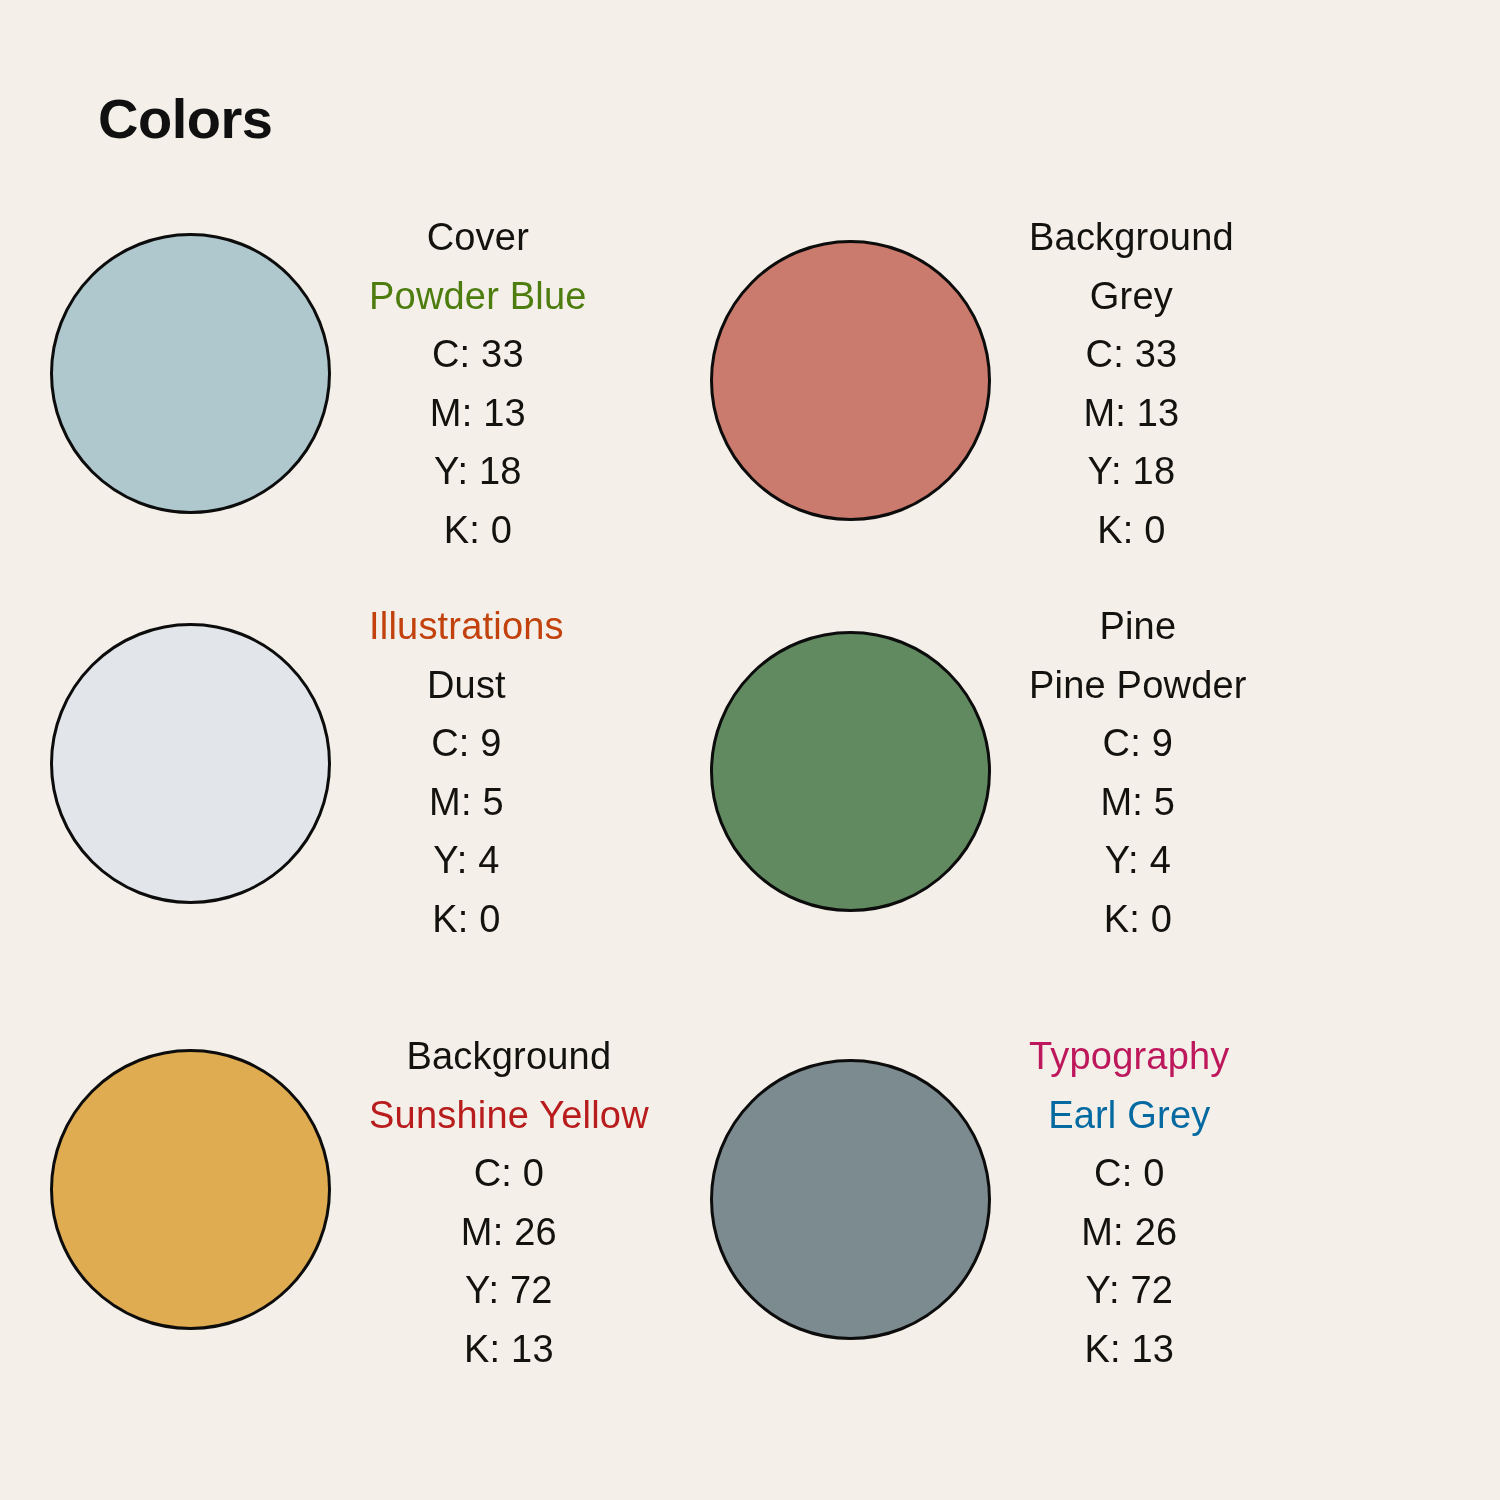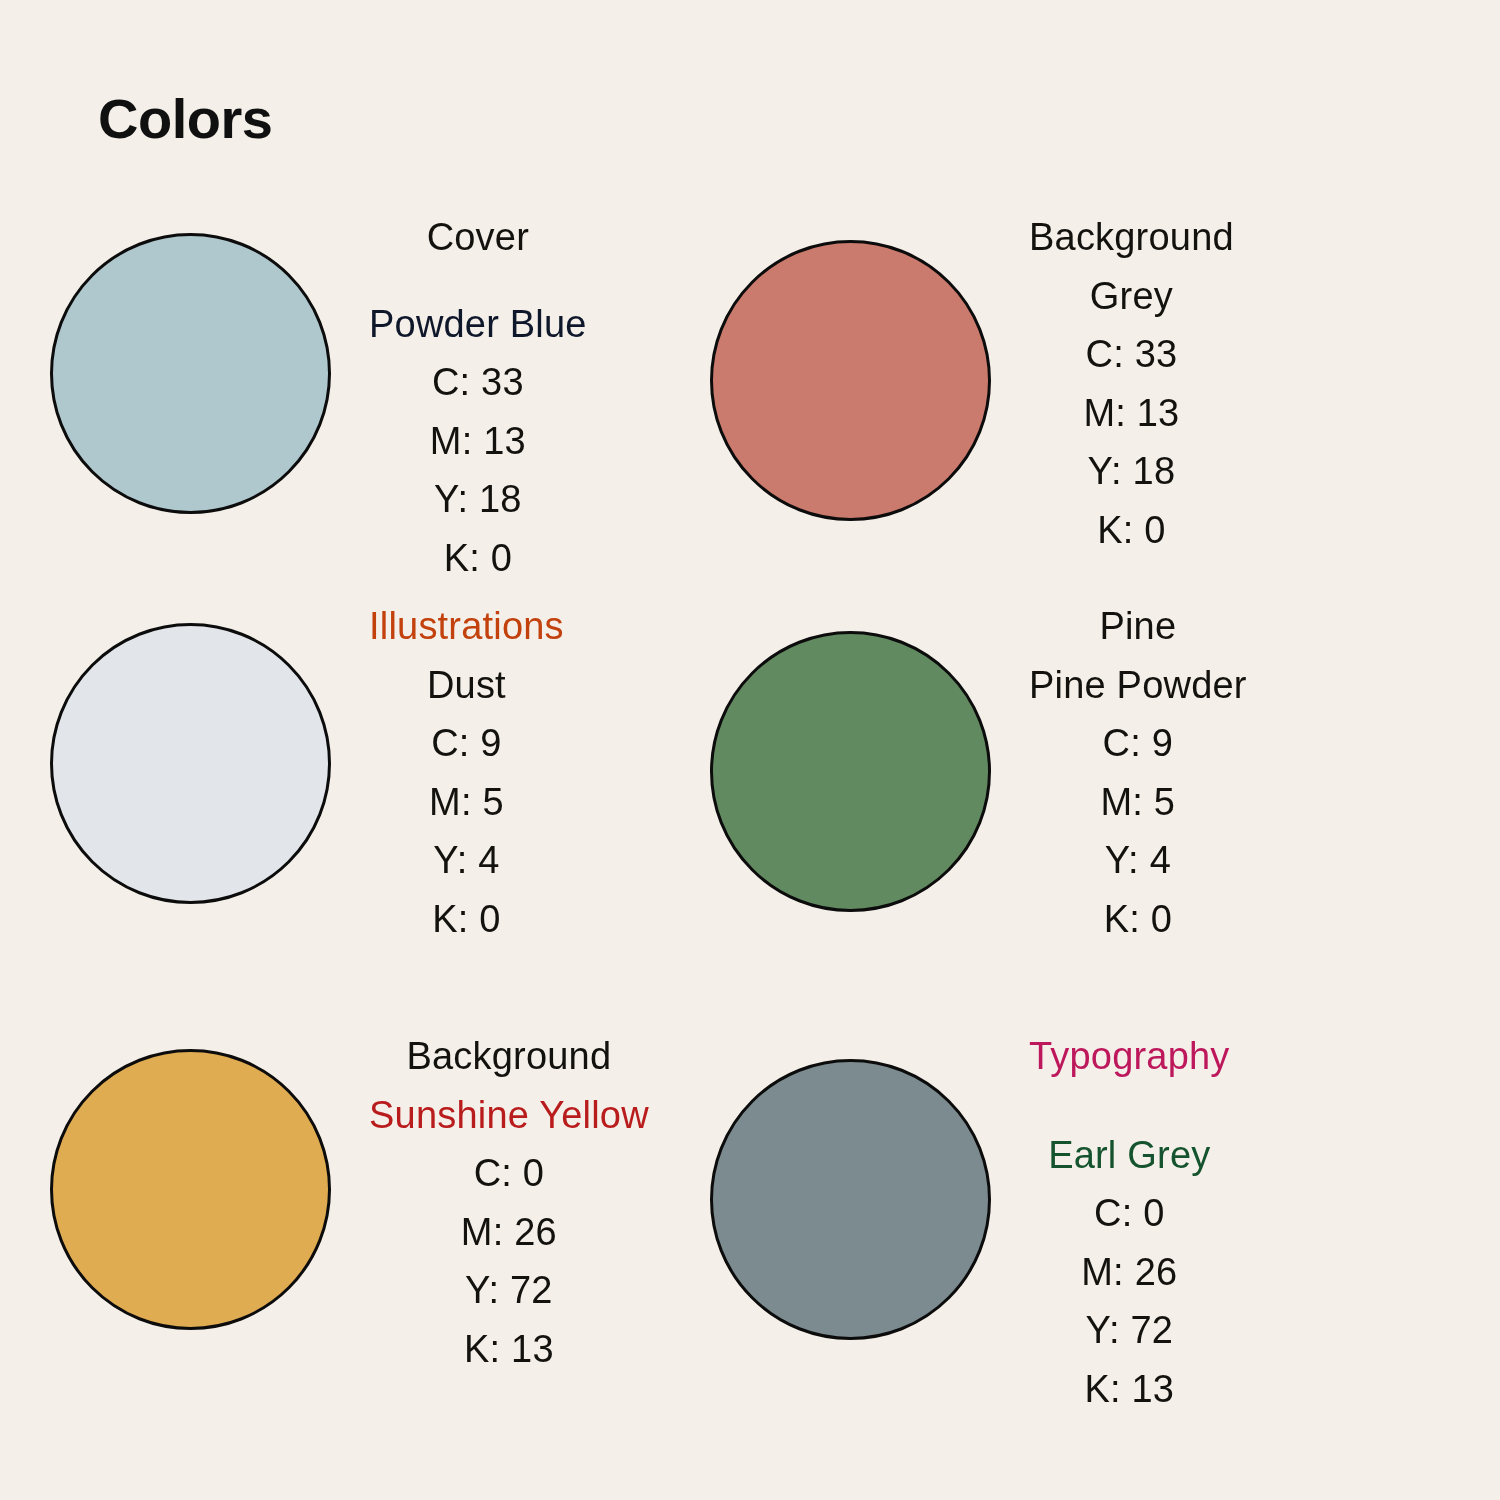--- a/index.html
+++ b/index.html
@@ -94,21 +94,21 @@
 <div class="page">
 
   <div class="page-title">Colors</div>
 
   <div class="swatch-grid">
 
     <div class="swatch row-1 col-l">
       <div class="swatch-disc" style="background-color: rgb(175, 200, 206); border-color: rgb(12, 12, 12);"></div>
       <div class="swatch-info">
         <div class="swatch-line" style="color: rgb(20, 18, 15);">Cover</div>
-        <div class="swatch-line" style="color: #0f172a; margin-top: 28px;">Powder Blue</div>
+        <div class="swatch-line" style="color: #4d7c0f;">Powder Blue</div>
         <div class="swatch-line" style="color: rgb(20, 18, 15);">C: 33</div>
         <div class="swatch-line" style="color: rgb(20, 18, 15);">M: 13</div>
         <div class="swatch-line" style="color: rgb(20, 18, 15);">Y: 18</div>
         <div class="swatch-line" style="color: rgb(20, 18, 15);">K: 0</div>
       </div>
     </div>
 
     <div class="swatch row-1 col-r">
       <div class="swatch-disc" style="background-color: rgb(203, 123, 109); border-color: rgb(12, 12, 12);"></div>
       <div class="swatch-info">
@@ -154,21 +154,21 @@
         <div class="swatch-line" style="color: rgb(20, 18, 15);">M: 26</div>
         <div class="swatch-line" style="color: rgb(20, 18, 15);">Y: 72</div>
         <div class="swatch-line" style="color: rgb(20, 18, 15);">K: 13</div>
       </div>
     </div>
 
     <div class="swatch row-3 col-r">
       <div class="swatch-disc" style="background-color: rgb(124, 139, 144); border-color: rgb(12, 12, 12);"></div>
       <div class="swatch-info">
         <div class="swatch-line" style="color: #be185d;">Typography</div>
-        <div class="swatch-line" style="color: #14532d; margin-top: 40px;">Earl Grey</div>
+        <div class="swatch-line" style="color: #0369a1;">Earl Grey</div>
         <div class="swatch-line" style="color: rgb(20, 18, 15);">C: 0</div>
         <div class="swatch-line" style="color: rgb(20, 18, 15);">M: 26</div>
         <div class="swatch-line" style="color: rgb(20, 18, 15);">Y: 72</div>
         <div class="swatch-line" style="color: rgb(20, 18, 15);">K: 13</div>
       </div>
     </div>
 
   </div>
 </div>
 

